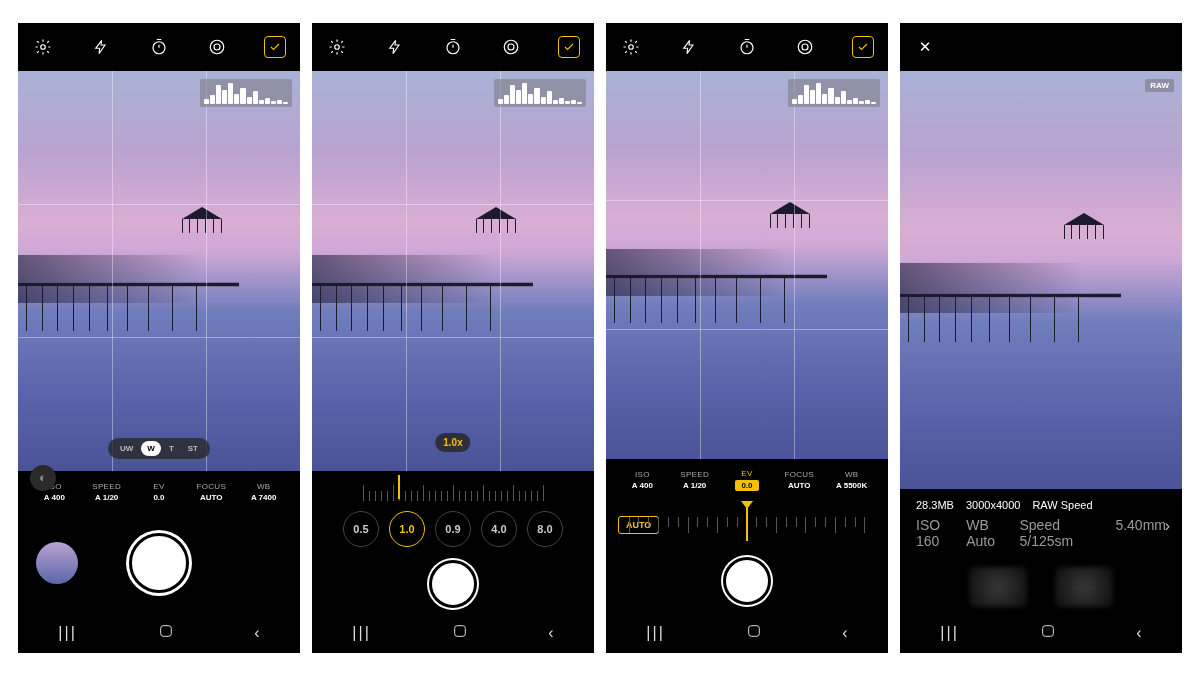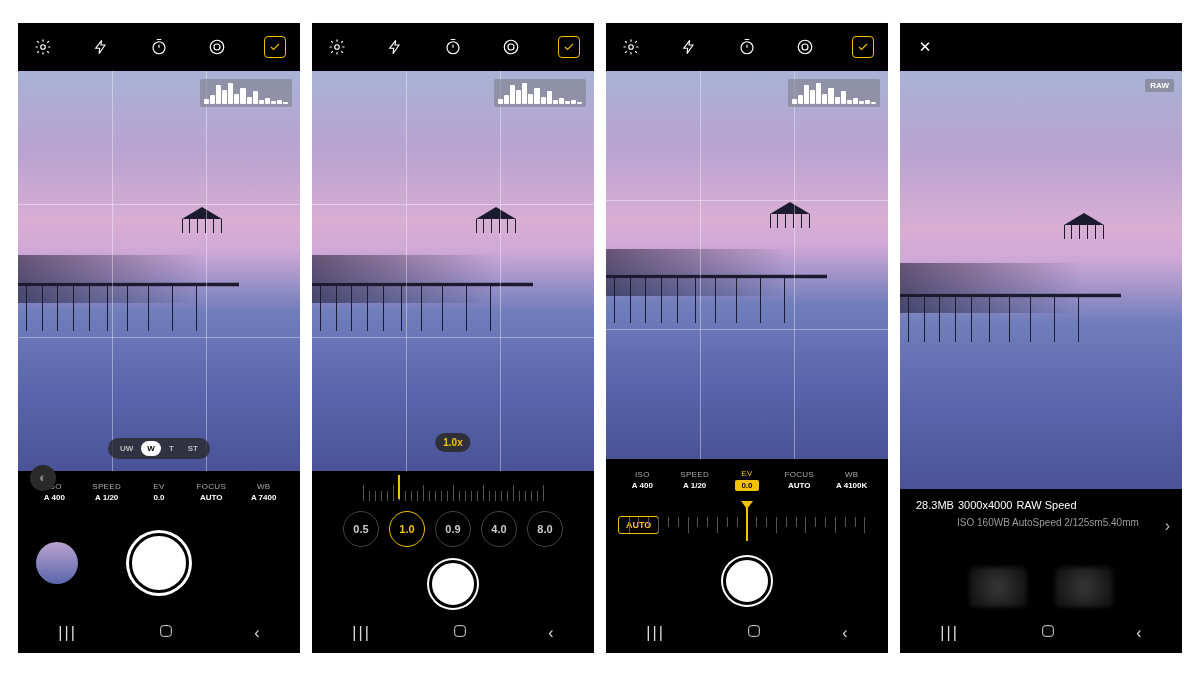--- a/index.html
+++ b/index.html
@@ -212,22 +212,22 @@
   
   .raw-tag{
     position:absolute;top:8px;right:8px;
     background:rgba(120,120,130,.6);color:#fff;font-size:8px;font-weight:700;
     padding:2px 5px;border-radius:2px;
   }
   .info-block{
     height:74px;padding:10px 16px;color:#cfcfcf;font-size:10px;
     display:flex;flex-direction:column;gap:6px;position:relative;
   }
-  .info-line1{color:#fff;font-size:11px;font-weight:500;display:flex;gap:4px;}
-  .info-line2{color:#9a9a9a;font-size:10px;display:flex;margin-left:41px;}
+  .info-line1{color:#fff;font-size:11px;font-weight:500;display:flex;gap:12px;}
+  .info-line2{color:#9a9a9a;font-size:14px;display:flex;}
   .chev{position:absolute;right:12px;top:50%;transform:translateY(-50%);color:#bbb;font-size:16px;cursor:pointer;}
   .action-row{height:80px;display:flex;align-items:center;justify-content:center;gap:90px;}
   .action-row .abtn{width:32px;height:32px;border-radius:6px;background:#1e1e1e;display:flex;align-items:center;justify-content:center;color:#eee;font-size:11px;cursor:pointer;}
   .blur-row{height:50px;display:flex;justify-content:center;gap:28px;padding-top:4px;}
   .blur-row div{width:58px;height:40px;border-radius:5px;background:radial-gradient(circle,#333 10%, #111 90%);filter:blur(2px);}
 </style>
 </head>
 <body>
 
 <div class="wrap">
@@ -584,21 +584,21 @@
       <div class="setting active">
           <span class="lbl">EV</span>
           <span class="val">0.0</span>
         </div>
       <div class="setting">
           <span class="lbl">FOCUS</span>
           <span class="val">AUTO</span>
         </div>
       <div class="setting">
           <span class="lbl">WB</span>
-          <span class="val">A 4100K</span>
+          <span class="val">A 5500K</span>
         </div>
     </div>
 
     <div class="ev-block">
       <div class="ev-row">
         <div class="auto-chip">AUTO</div>
         <div class="ev-track" style="margin-left:auto;margin-right:auto;">
           <div class="ev-ticks">
             <div class="tall"></div>
               <div></div>
@@ -676,21 +676,21 @@
 
     <div class="info-block">
       <div class="info-line1">
         <span>28.3MB</span>
         <span>3000x4000</span>
         <span>RAW Speed</span>
       </div>
       <div class="info-line2">
         <span>ISO 160</span>
         <span>WB Auto</span>
-        <span>Speed 2/125sm</span>
+        <span>Speed 5/125sm</span>
         <span>5.40mm</span>
       </div>
       <div class="chev">›</div>
     </div>
 
     <div class="blur-row">
       <div></div>
       <div></div>
     </div>
 

